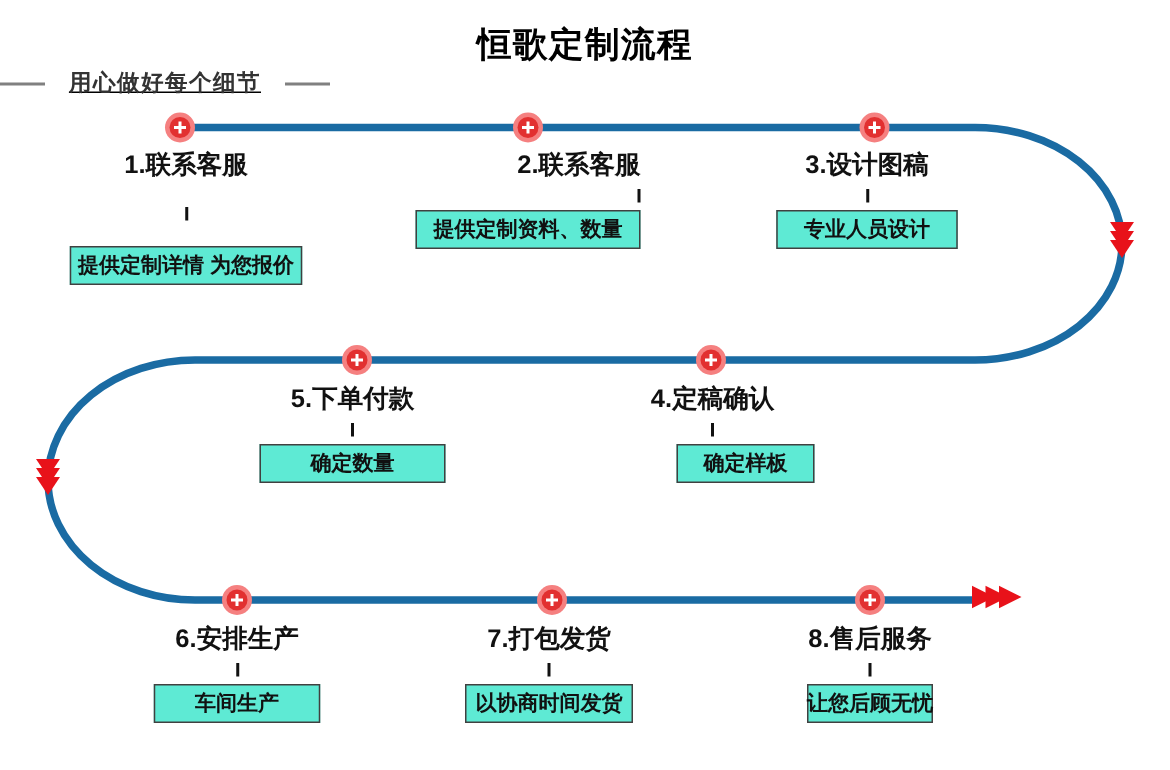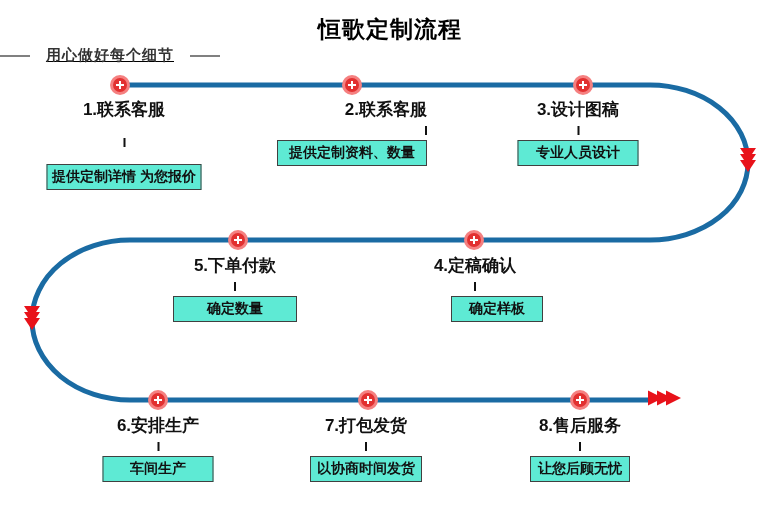--- a/index.html
+++ b/index.html
@@ -75,21 +75,21 @@
   }
   .s1{left:124px;top:99px;gap:12px;}
   .s2{left:352px;top:99px;align-items:flex-end;}
   .s3{left:578px;top:99px;align-items:center;}
   .s4{left:475px;top:255px;}
   .s5{left:235px;top:255px;}
   .s6{left:158px;top:415px;}
   .s7{left:366px;top:415px;}
   .s8{left:580px;top:415px;}
   .w155{width:155px;} .w150{width:150px;} .w151{width:121px;} .w82{width:92px;margin-left:44px;}
-  .w152{width:124px;} .w90{width:111px;} .w112{width:112px;} .w100{width:100px;}
+  .w152{width:124px;} .w90{width:111px;} .w112{width:112px;} .w100{width:84px;}
 </style>
 </head>
 <body>
 
 <div class="page">
 
   <div class="title">恒歌定制流程</div>
   <div class="subtitle-row">
     <span class="dash"></span>
     <span class="subtitle-text">用心做好每个细节</span>

